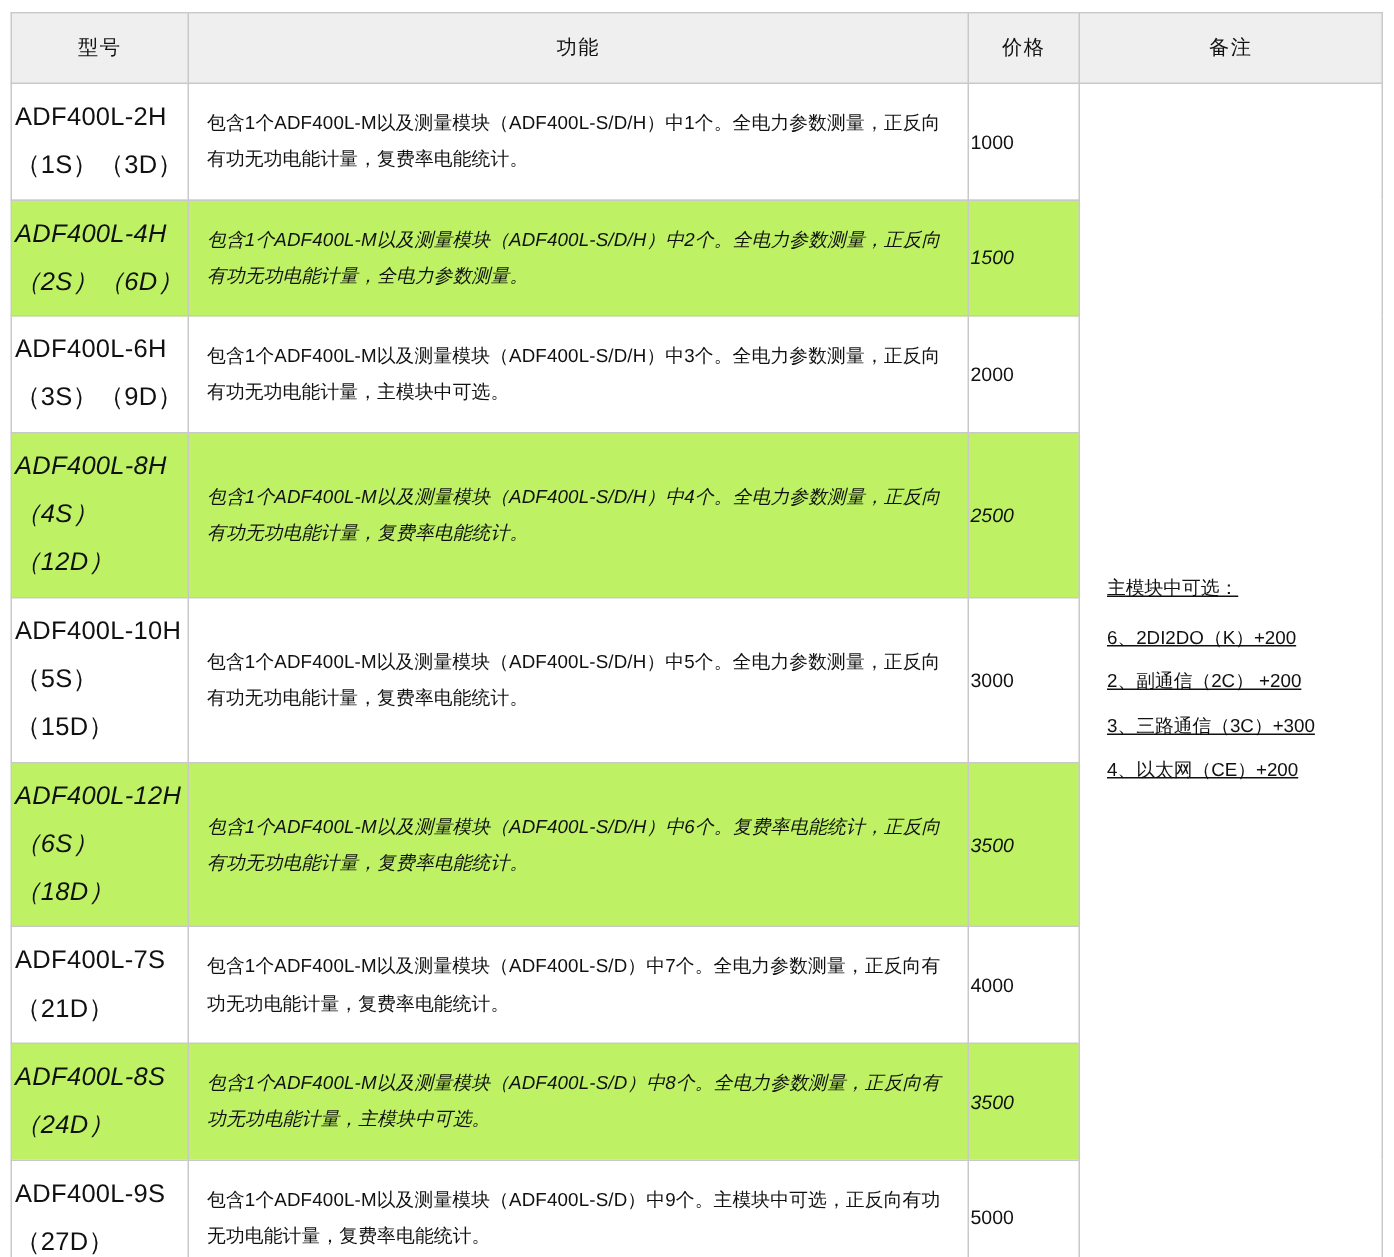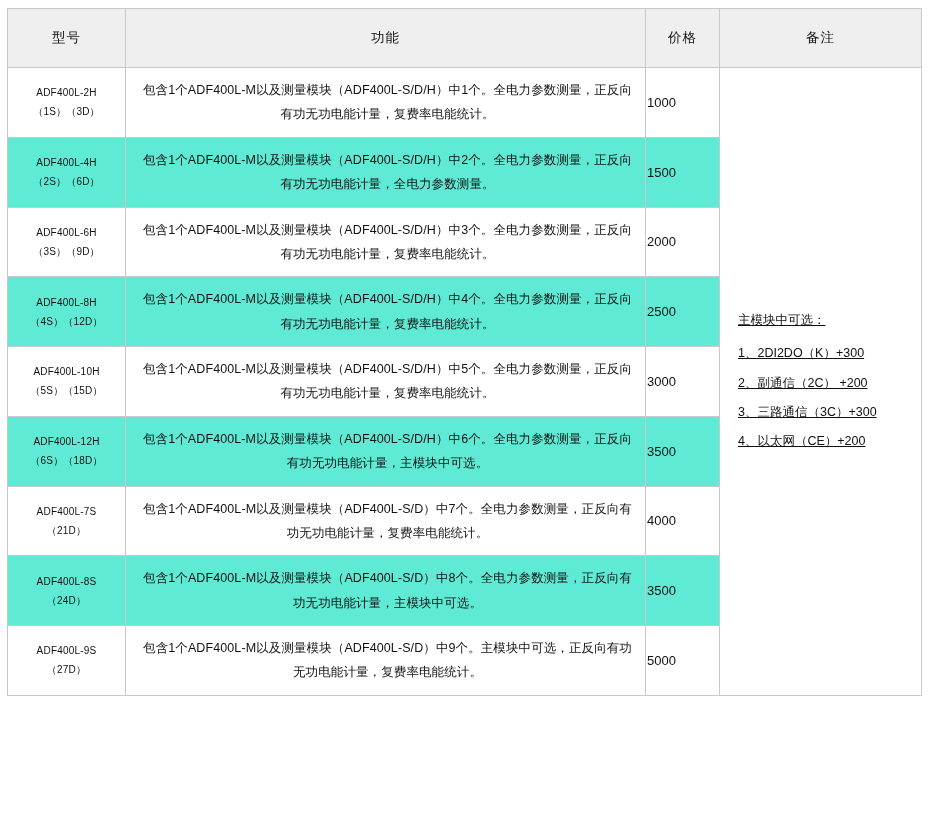--- a/index.html
+++ b/index.html
@@ -42,50 +42,51 @@
   table.price-table th,
   table.price-table td {
     border: 1px solid #c9c9c9;
     vertical-align: middle;
   }
   table.price-table thead th {
     background: #efefef;
     font-weight: normal;
     font-size: 13.5px;
     color: #111;
-    height: 59px;
+    height: 47px;
     text-align: center;
     letter-spacing: 1px;
   }
   td.model {
-    text-align: center;
-    font-size: 10px;
+    text-align: left;
+    font-size: 17px;
     line-height: 1.9;
     padding: 6px 2px;
     color: #111;
     letter-spacing: 0.2px;
   }
   td.model .m1 { display: block; }
   td.model .m2 { display: block; }
   td.func {
     padding: 10px 8px 10px 12px;
     line-height: 1.95;
     font-size: 12.5px;
     color: #111;
-    text-align: center;
+    text-align: left;
     letter-spacing: 0.1px;
   }
   td.price {
     font-size: 13px;
     color: #111;
   }
   tr.shaded td.model,
   tr.shaded td.func,
   tr.shaded td.price {
-    background: #5eead4;
+    background: #bef264;
+    font-style: italic;
   }
   td.note {
     vertical-align: middle;
     padding: 10px 0 10px 18px;
     font-size: 12.5px;
     line-height: 2.35;
     color: #111;
     background: #ffffff;
     text-decoration: underline;
   }
@@ -121,42 +122,42 @@
     <tbody>
       <tr>
         <td class="model">
           <span class="m1">ADF400L-2H</span>
           <span class="m2">（1S）（3D）</span>
         </td>
         <td class="func">包含1个ADF400L-M以及测量模块（ADF400L-S/D/H）中1个。全电力参数测量，正反向有功无功电能计量，复费率电能统计。</td>
         <td class="price">1000</td>
         <td class="note" rowspan="9">
           <span class="note-title">主模块中可选：</span>
-          <span class="note-item">1、2DI2DO（K）+300</span>
+          <span class="note-item">6、2DI2DO（K）+200</span>
           <span class="note-item">2、副通信（2C）  +200</span>
           <span class="note-item">3、三路通信（3C）+300</span>
           <span class="note-item">4、以太网（CE）+200</span>
         </td>
       </tr>
 
       <tr class="shaded">
         <td class="model">
           <span class="m1">ADF400L-4H</span>
           <span class="m2">（2S）（6D）</span>
         </td>
         <td class="func">包含1个ADF400L-M以及测量模块（ADF400L-S/D/H）中2个。全电力参数测量，正反向有功无功电能计量，全电力参数测量。</td>
         <td class="price">1500</td>
       </tr>
 
       <tr>
         <td class="model">
           <span class="m1">ADF400L-6H</span>
           <span class="m2">（3S）（9D）</span>
         </td>
-        <td class="func">包含1个ADF400L-M以及测量模块（ADF400L-S/D/H）中3个。全电力参数测量，正反向有功无功电能计量，复费率电能统计。</td>
+        <td class="func">包含1个ADF400L-M以及测量模块（ADF400L-S/D/H）中3个。全电力参数测量，正反向有功无功电能计量，主模块中可选。</td>
         <td class="price">2000</td>
       </tr>
 
       <tr class="shaded">
         <td class="model">
           <span class="m1">ADF400L-8H</span>
           <span class="m2">（4S）（12D）</span>
         </td>
         <td class="func">包含1个ADF400L-M以及测量模块（ADF400L-S/D/H）中4个。全电力参数测量，正反向有功无功电能计量，复费率电能统计。</td>
         <td class="price">2500</td>
@@ -169,21 +170,21 @@
         </td>
         <td class="func">包含1个ADF400L-M以及测量模块（ADF400L-S/D/H）中5个。全电力参数测量，正反向有功无功电能计量，复费率电能统计。</td>
         <td class="price">3000</td>
       </tr>
 
       <tr class="shaded">
         <td class="model">
           <span class="m1">ADF400L-12H</span>
           <span class="m2">（6S）（18D）</span>
         </td>
-        <td class="func">包含1个ADF400L-M以及测量模块（ADF400L-S/D/H）中6个。全电力参数测量，正反向有功无功电能计量，主模块中可选。</td>
+        <td class="func">包含1个ADF400L-M以及测量模块（ADF400L-S/D/H）中6个。复费率电能统计，正反向有功无功电能计量，复费率电能统计。</td>
         <td class="price">3500</td>
       </tr>
 
       <tr>
         <td class="model">
           <span class="m1">ADF400L-7S</span>
           <span class="m2">（21D）</span>
         </td>
         <td class="func">包含1个ADF400L-M以及测量模块（ADF400L-S/D）中7个。全电力参数测量，正反向有功无功电能计量，复费率电能统计。</td>
         <td class="price">4000</td>

